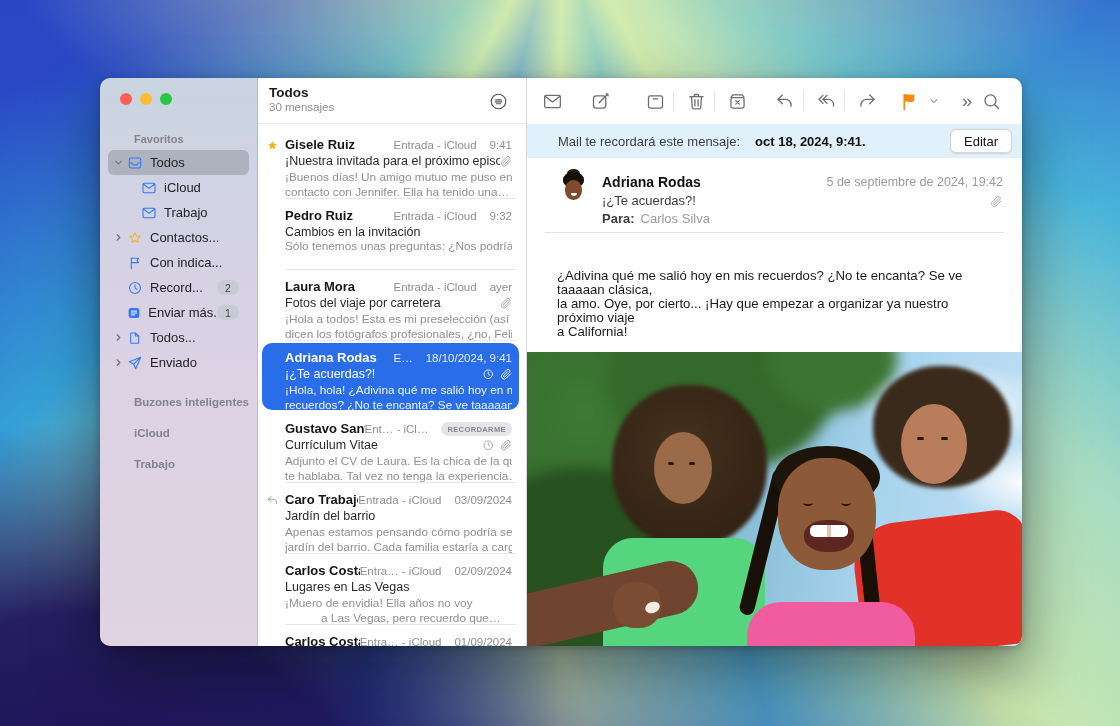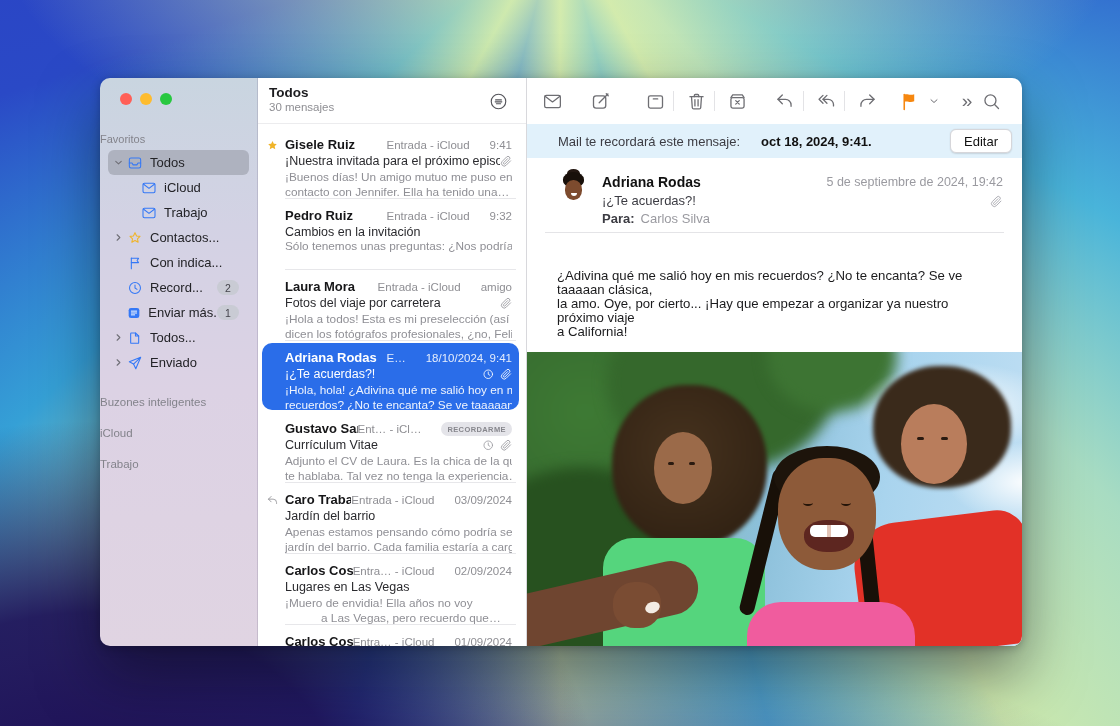--- a/index.html
+++ b/index.html
@@ -18,21 +18,21 @@
   
   .window{position:absolute;left:100px;top:78px;width:922px;height:568px;border-radius:10px;
     overflow:hidden;display:flex;box-shadow:0 28px 60px rgba(5,5,25,.5), 0 2px 10px rgba(0,0,0,.25);}
   
   .sidebar{width:158px;flex:0 0 158px;position:relative;
     background:linear-gradient(180deg,#c9d5e0 0%,#d3d2e4 26%,#dcd2e4 55%,#e0d4e2 100%);
     border-right:1px solid rgba(120,110,140,.25);box-sizing:border-box;}
   .traffic{display:flex;gap:8px;padding:15px 0 0 20px;height:28px;}
   .tl{width:12px;height:12px;border-radius:50%;}
   .tl.red{background:var(--traffic-red);} .tl.yellow{background:var(--traffic-yellow);} .tl.green{background:var(--traffic-green);}
-  .sb-title{font-size:11px;font-weight:normal;color:#83838b;margin:12px 0 5px 0;}
+  .sb-title{font-size:11px;font-weight:bold;color:#83838b;margin:12px 0 5px 34px;}
   .sb-row{height:25px;display:flex;align-items:center;margin:0 8px;border-radius:6px;padding:0 2px;cursor:default;}
   .sb-row.selected{background:rgba(168,172,184,.85);}
   .sb-row .chev{width:16px;height:14px;flex:0 0 16px;color:#6f6f76;display:flex;align-items:center;justify-content:center;}
   .sb-row .chev svg{width:11px;height:11px;stroke-width:2.4;}
   .sb-row.indent{padding-left:16px;}
   .sb-ic{width:18px;height:18px;color:var(--accent);display:flex;align-items:center;justify-content:center;}
   .sb-ic svg{width:16px;height:16px;}
   .sb-ic.gold{color:var(--star);}
   .sb-label{font-size:13px;color:#232327;margin-left:6px;white-space:nowrap;overflow:hidden;}
   .sb-badge{margin-left:auto;margin-right:8px;min-width:12px;text-align:center;background:#c9cbd4;color:#44444b;
@@ -51,21 +51,21 @@
   .msg{position:relative;height:71px;box-sizing:border-box;padding:9px 14px 0 27px;}
   .msg:not(.sel)::after{content:"";position:absolute;left:27px;right:10px;bottom:0;border-bottom:1px solid #e7e7ea;}
   .msg .selbg{display:none;}
   .msg.sel .selbg{display:block;position:absolute;left:4px;right:7px;top:2px;bottom:2px;background:var(--sel);border-radius:10px;}
   .msg>.l1,.msg>.l2,.msg>.prev{position:relative;}
   .marker{position:absolute;left:8px;top:11px;width:14px;height:14px;z-index:1;}
   .marker.star{color:var(--star);} .marker.reply{color:#8e8e93;}
   .marker svg{width:13px;height:13px;}
   .l1{display:flex;align-items:baseline;}
   .sender{font-size:13px;font-weight:bold;color:#161618;flex:1;white-space:nowrap;overflow:hidden;}
-  .meta{font-size:11.5px;color:#8e8e93;white-space:nowrap;display:flex;align-items:center;gap:20px;}
+  .meta{font-size:11.5px;color:#8e8e93;white-space:nowrap;display:flex;align-items:center;gap:13px;}
   .l2{display:flex;align-items:center;margin-top:2px;}
   .subject{font-size:12.5px;color:#2a2a2e;flex:1;white-space:nowrap;overflow:hidden;}
   .l2ics{display:flex;gap:5px;color:#9a9aa0;}
   .l2ics svg{width:12.5px;height:12.5px;}
   .prev{font-size:11.8px;line-height:15px;color:#8f8f95;margin-top:2px;white-space:nowrap;overflow:hidden;}
   .rbadge{font-size:7.5px;font-weight:bold;letter-spacing:.4px;background:#e4e4e9;color:#86868c;
     padding:2.5px 6px;border-radius:8px;}
   .msg.sel .sender,.msg.sel .subject{color:#fff;}
   .msg.sel .meta{color:rgba(255,255,255,.88);}
   .msg.sel .prev{color:rgba(255,255,255,.92);}
@@ -75,21 +75,21 @@
   .vtoolbar{height:46px;flex:0 0 46px;position:relative;}
   .tb-btn{position:absolute;top:9px;width:28px;height:28px;border:none;background:none;padding:0;color:#6e6e73;cursor:default;}
   .tb-btn svg{width:21px;height:21px;}
   .tb-btn.small{width:20px;} .tb-btn.small svg{width:12px;height:12px;stroke-width:2;}
   .tb-btn.flag{color:var(--flag);}
   .more-g{font-size:19px;font-weight:normal;color:#6e6e73;line-height:26px;}
   .tb-sep{position:absolute;top:13px;width:1px;height:20px;background:#e3e3e6;}
   .banner{height:34px;flex:0 0 34px;background:var(--banner);display:flex;align-items:center;position:relative;
     font-size:13px;padding-left:31px;}
   .banner .pfx{color:#3c3c43;}
-  .banner .bdate{color:#111;font-weight:bold;margin-left:21px;}
+  .banner .bdate{color:#111;font-weight:bold;margin-left:15px;}
   .edit-btn{position:absolute;right:10px;top:5px;height:24px;padding:0 13px;background:#fff;border:1px solid #d6d6da;
     border-radius:6px;font-size:13px;color:#111;box-shadow:0 .5px 1.5px rgba(0,0,0,.12);cursor:default;}
   .mailhead{height:75px;flex:0 0 75px;position:relative;padding:16px 18px 0 75px;box-sizing:border-box;}
   .mailhead::after{content:"";position:absolute;left:18px;right:18px;bottom:0;border-bottom:1px solid #e4e4e7;}
   .avatar{position:absolute;left:31px;top:15px;width:31px;height:31px;}
   .av-hair{position:absolute;left:5px;top:-1px;width:21px;height:15px;background:#18100a;border-radius:50% 50% 40% 40%;}
   .av-bun{position:absolute;left:9px;top:-4px;width:13px;height:9px;background:#241812;border-radius:50%;}
   .av-face{position:absolute;left:7px;top:7px;width:17px;height:20px;background:#7d4b2e;border-radius:48%;}
   .av-smile{position:absolute;left:12.5px;top:20px;width:6px;height:3px;background:#fff;border-radius:0 0 4px 4px;}
   .mh-name{font-size:14px;font-weight:bold;color:#111;}
@@ -313,21 +313,21 @@
             <div class="l2">
               <span class="subject">Cambios en la invitación</span>
             </div>
             <div class="prev" style="margin-top: 0px;">Sólo tenemos unas preguntas: ¿Nos podrías…</div>
           </div>
           <div class="msg">
             <div class="l1">
               <span class="sender">Laura Mora</span>
               <span class="meta">
                 <span>Entrada - iCloud</span>
-                <span>amigo</span>
+                <span>ayer</span>
               </span>
             </div>
             <div class="l2">
               <span class="subject">Fotos del viaje por carretera</span>
               <span class="l2ics">
                 <span>
                   <svg viewBox="0 0 24 24" fill="none" stroke="currentColor" stroke-width="1.7" stroke-linecap="round" stroke-linejoin="round">
                     <path d="M20.3 11.2l-8.5 8.5a5.3 5.3 0 0 1-7.5-7.5l8.5-8.5a3.6 3.6 0 0 1 5.1 5.1l-8.5 8.4a1.8 1.8 0 0 1-2.5-2.5l7.8-7.8"></path>
                   </svg>
                 </span>

